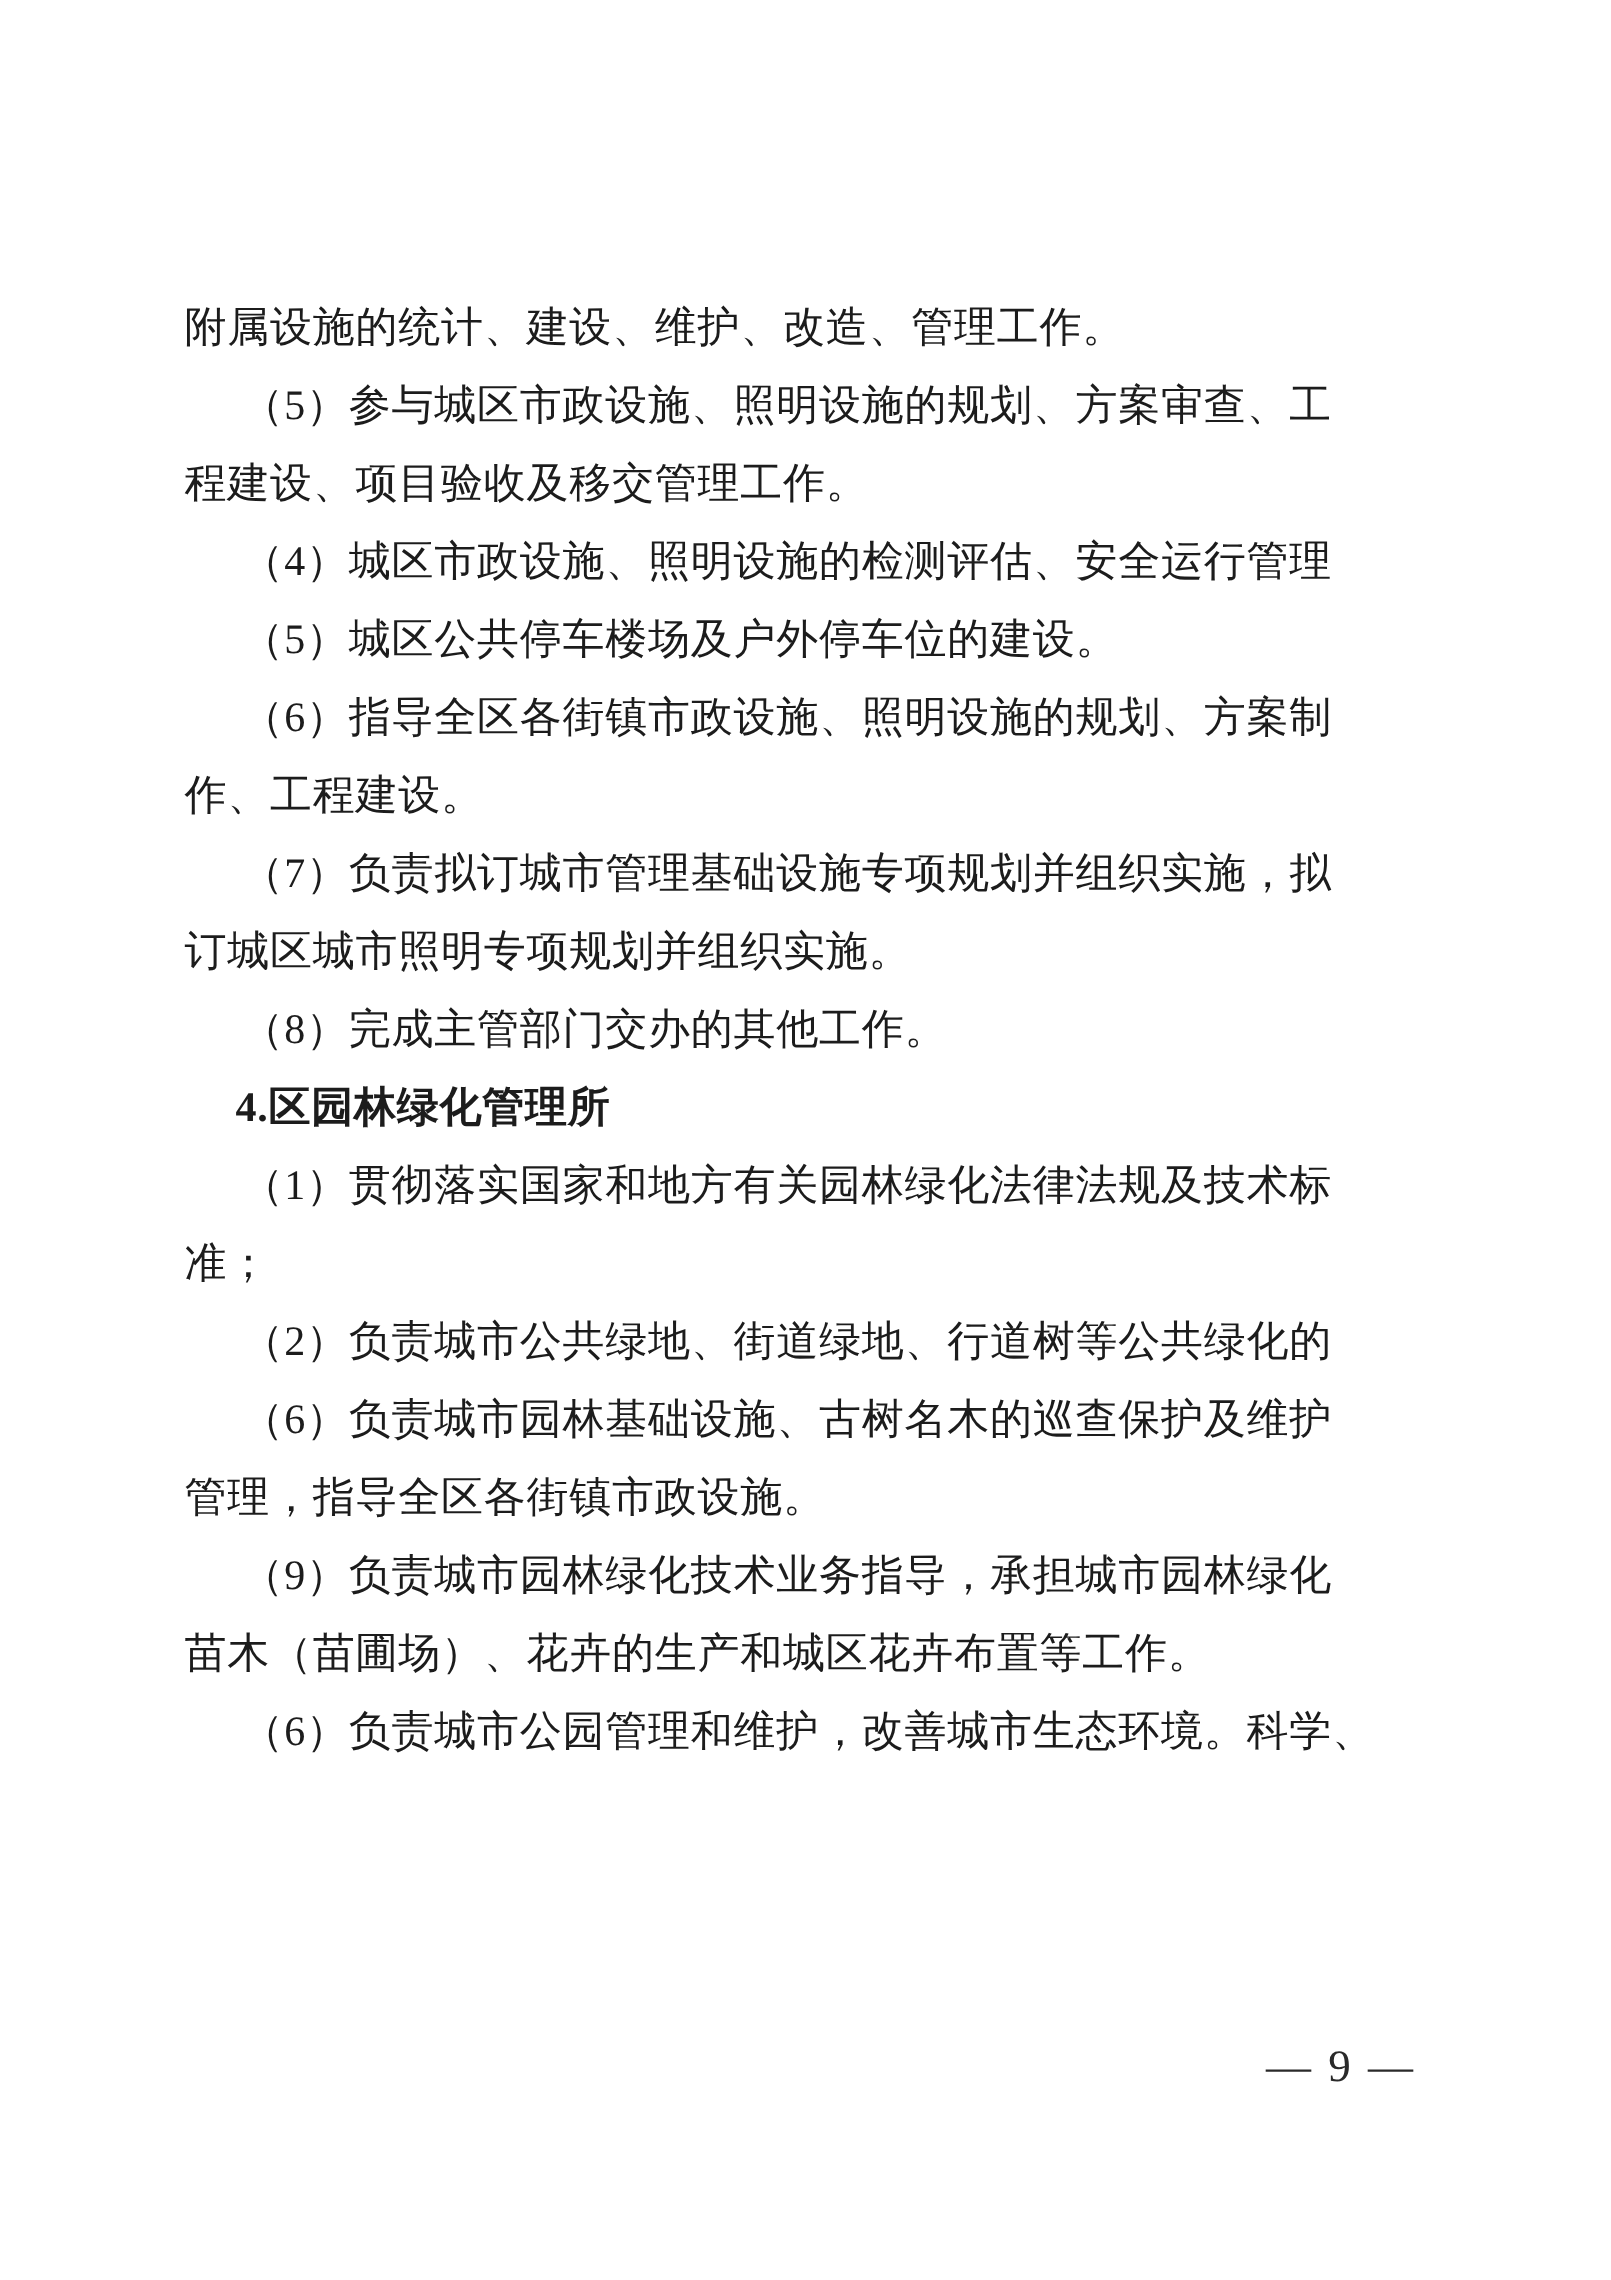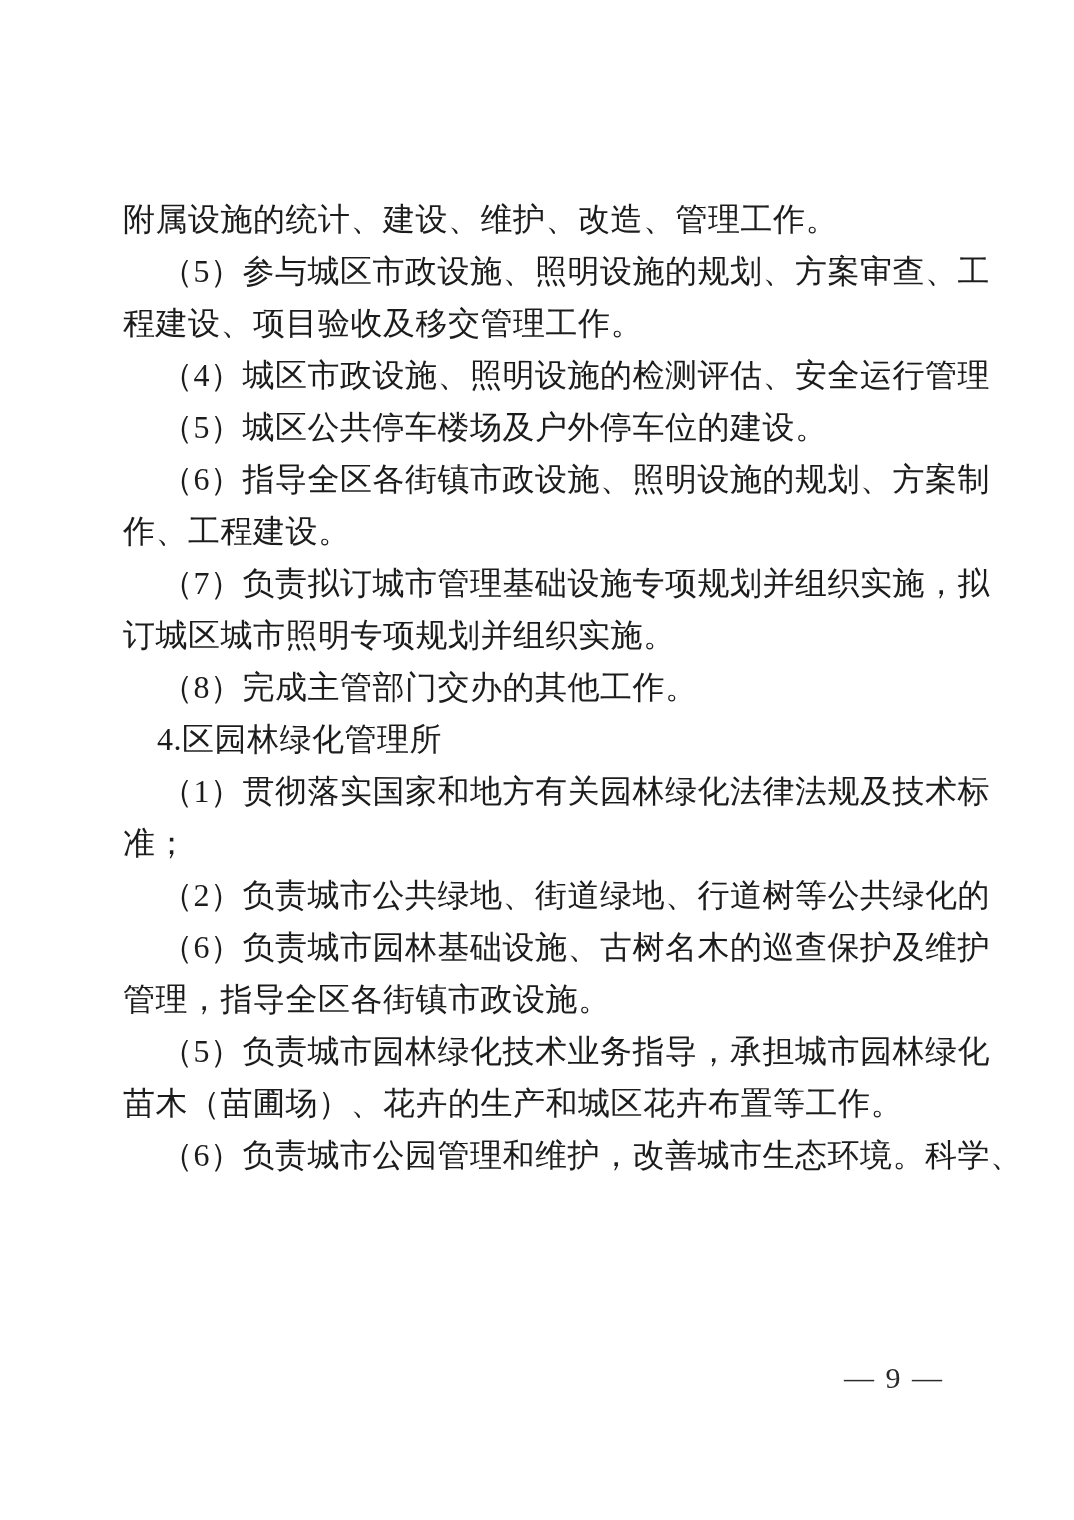--- a/index.html
+++ b/index.html
@@ -16,31 +16,31 @@
     font-family: "Liberation Serif", "DejaVu Serif", serif;
     color: #1c1c1c;
   }
   .content {
     position: absolute;
     left: 123px;
     top: 193px;
     width: 880px;
   }
   .line {
-    font-size: 32px;
+    font-size: 28px;
     line-height: 52px;
     white-space: nowrap;
     letter-spacing: 0.5px;
   }
   .line.para {
     padding-left: 38px;
   }
   .line.heading {
     padding-left: 34px;
-    font-weight: 400;
+    font-weight: 700;
   }
   .footer-pagenum {
     position: absolute;
     top: 1360px;
     right: 130px;
     font-size: 30px;
     line-height: 36px;
     color: #2a2a2a;
     letter-spacing: 2px;
     white-space: nowrap;
@@ -60,19 +60,19 @@
     <div class="line cont">作、工程建设。</div>
     <div class="line para">（7）负责拟订城市管理基础设施专项规划并组织实施，拟</div>
     <div class="line cont">订城区城市照明专项规划并组织实施。</div>
     <div class="line para">（8）完成主管部门交办的其他工作。</div>
     <div class="line heading">4.区园林绿化管理所</div>
     <div class="line para">（1）贯彻落实国家和地方有关园林绿化法律法规及技术标</div>
     <div class="line cont">准；</div>
     <div class="line para">（2）负责城市公共绿地、街道绿地、行道树等公共绿化的</div>
     <div class="line para">（6）负责城市园林基础设施、古树名木的巡查保护及维护</div>
     <div class="line cont">管理，指导全区各街镇市政设施。</div>
-    <div class="line para">（5）负责城市园林绿化技术业务指导，承担城市园林绿化</div>
+    <div class="line para">（9）负责城市园林绿化技术业务指导，承担城市园林绿化</div>
     <div class="line cont">苗木（苗圃场）、花卉的生产和城区花卉布置等工作。</div>
     <div class="line para">（6）负责城市公园管理和维护，改善城市生态环境。科学、</div>
   </div>
 
   <div class="footer-pagenum">— 9 —</div>
 </div>
 
 </body></html>

